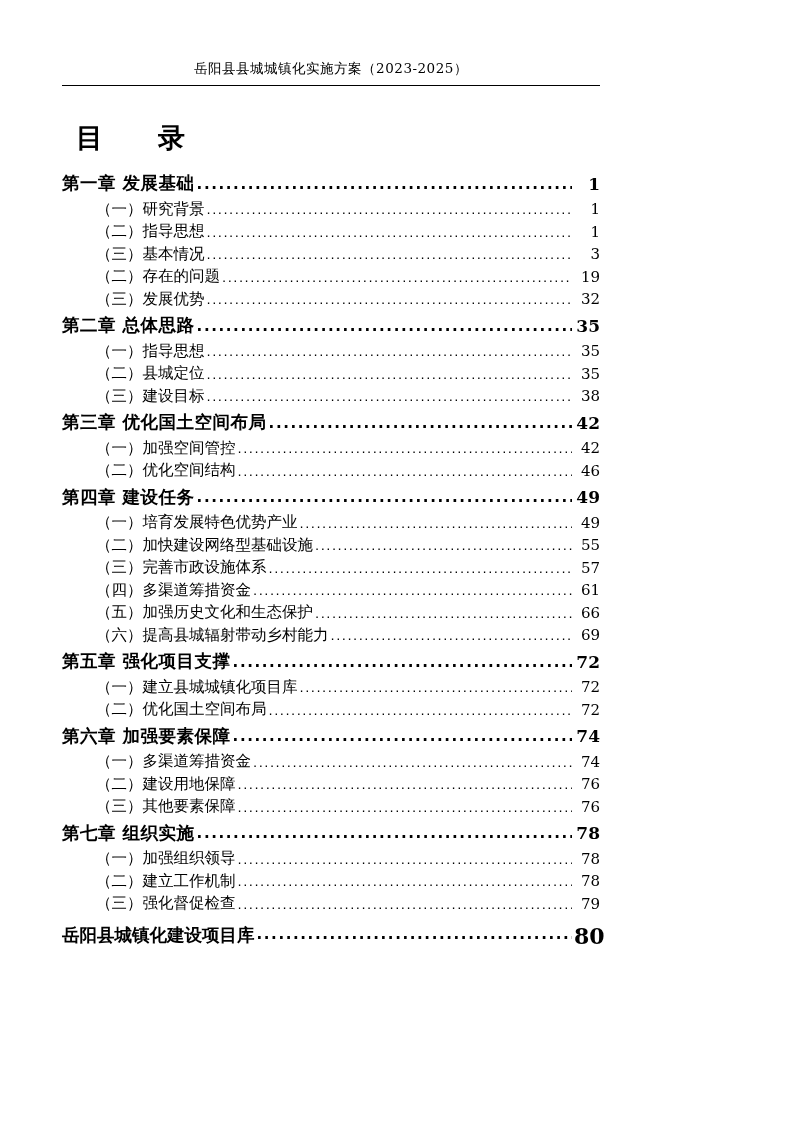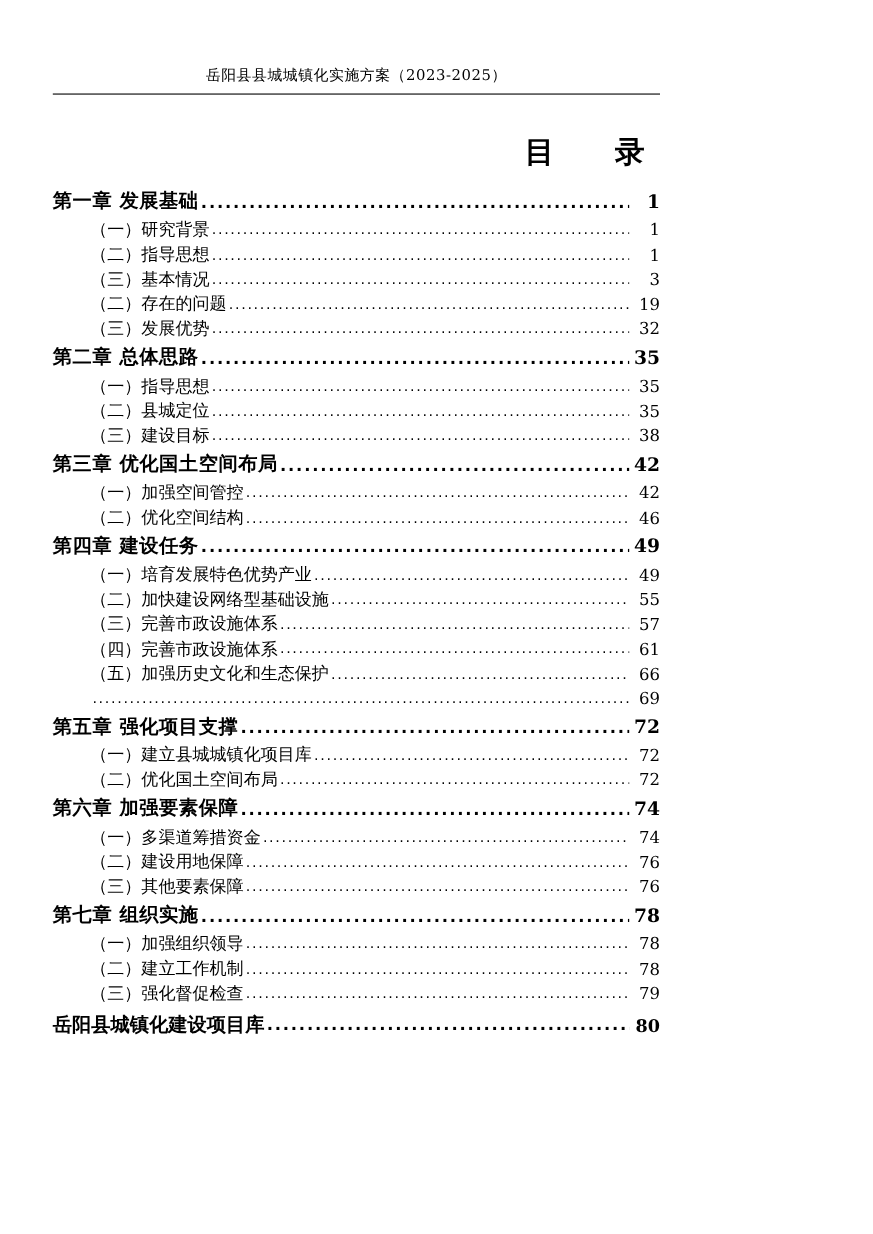--- a/index.html
+++ b/index.html
@@ -14,38 +14,38 @@
     color: #000000;
     position: relative;
     overflow: hidden;
   }
   .page {
     position: absolute;
     left: 0; top: 0;
     width: 710px;
     height: 1122px;
     box-sizing: border-box;
-    padding: 60px 110px 0 48px;
+    padding: 60px 110px 0 62px;
   }
   .header {
     text-align: center;
     font-family: "DejaVu Serif", "Liberation Serif", serif;
     font-size: 13.5px;
     letter-spacing: 0.5px;
     padding-bottom: 7px;
     color: #000;
   }
   .header-rule {
     border: none;
     border-top: 1px solid #000;
     margin: 0 0 34px 0;
     height: 0;
   }
   .toc-title {
-    text-align: right;
+    text-align: left;
     font-family: "DejaVu Serif", "Liberation Serif", serif;
     font-weight: bold;
     font-size: 27px;
     letter-spacing: 14px;
     margin: 0 0 12px 0;
     padding-left: 14px;
   }
   .toc {
     margin-top: 6px;
   }
@@ -92,21 +92,21 @@
   .lvl2 .dots { font-size: 13px; letter-spacing: 1.5px; }
   .lvl2 .page-no { font-size: 15px; min-width: 26px; }
 
   .final {
     font-size: 17.5px;
     font-weight: bold;
     padding: 10px 0 4px 0;
     align-items: center;
   }
   .final .dots { font-size: 15px; font-weight: bold; letter-spacing: 1.6px; }
-  .final .page-no { font-size: 16px; min-width: 26px; }
+  .final .page-no { font-size: 22px; min-width: 26px; }
 </style>
 </head>
 <body>
 
 <div class="page">
 
   <div class="header">岳阳县县城城镇化实施方案（2023-2025）</div>
   <hr class="header-rule">
 
   <div class="toc-title">目　录</div>
@@ -191,30 +191,31 @@
         <span class="label">（二）加快建设网络型基础设施</span>
         <span class="dots">.........................................................................................</span>
         <span class="page-no">55</span>
       </div>
       <div class="toc-row lvl2">
         <span class="label">（三）完善市政设施体系</span>
         <span class="dots">.........................................................................................</span>
         <span class="page-no">57</span>
       </div>
       <div class="toc-row lvl2">
-        <span class="label">（四）完善市政设施体系</span>
+        <span class="label">（四）多渠道筹措资金</span>
         <span class="dots">.........................................................................................</span>
         <span class="page-no">61</span>
       </div>
       <div class="toc-row lvl2">
         <span class="label">（五）加强历史文化和生态保护</span>
         <span class="dots">.........................................................................................</span>
         <span class="page-no">66</span>
       </div>
       <div class="toc-row lvl2">
+        <span class="label">（六）提高县城辐射带动乡村能力</span>
         <span class="dots">.........................................................................................</span>
         <span class="page-no">69</span>
       </div>
       <div class="toc-row lvl1">
         <span class="label">第五章  强化项目支撑</span>
         <span class="dots">.........................................................................................</span>
         <span class="page-no">72</span>
       </div>
       <div class="toc-row lvl2">
         <span class="label">（一）建立县城城镇化项目库</span>

